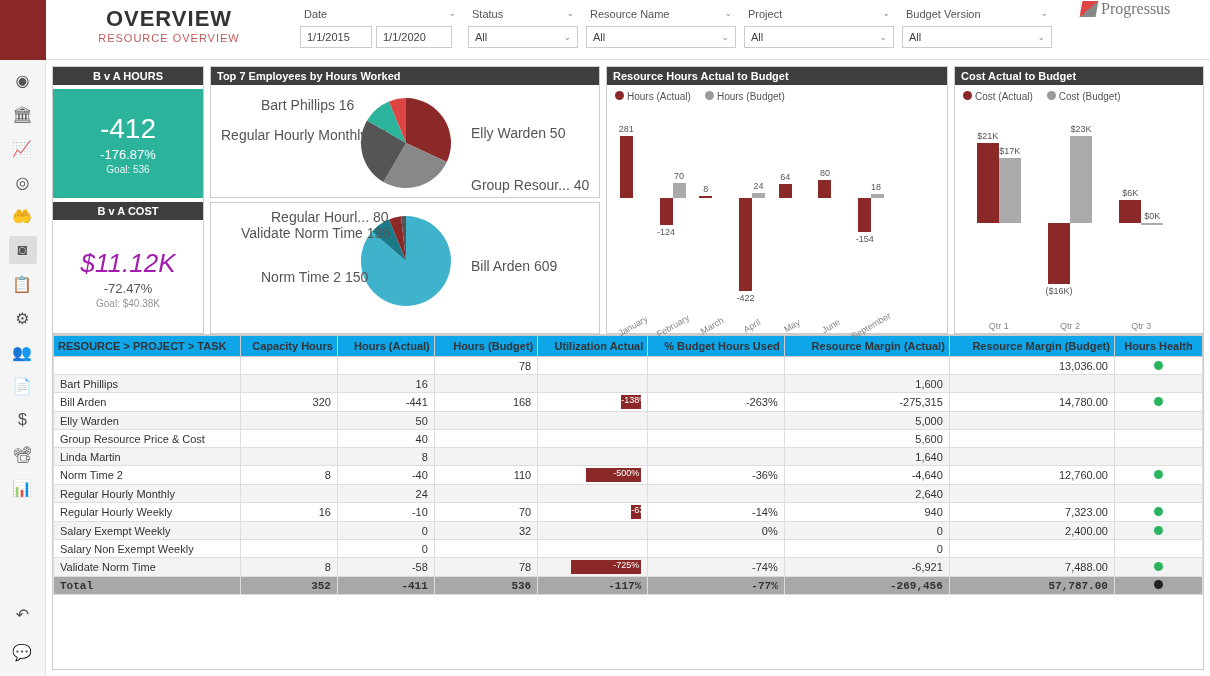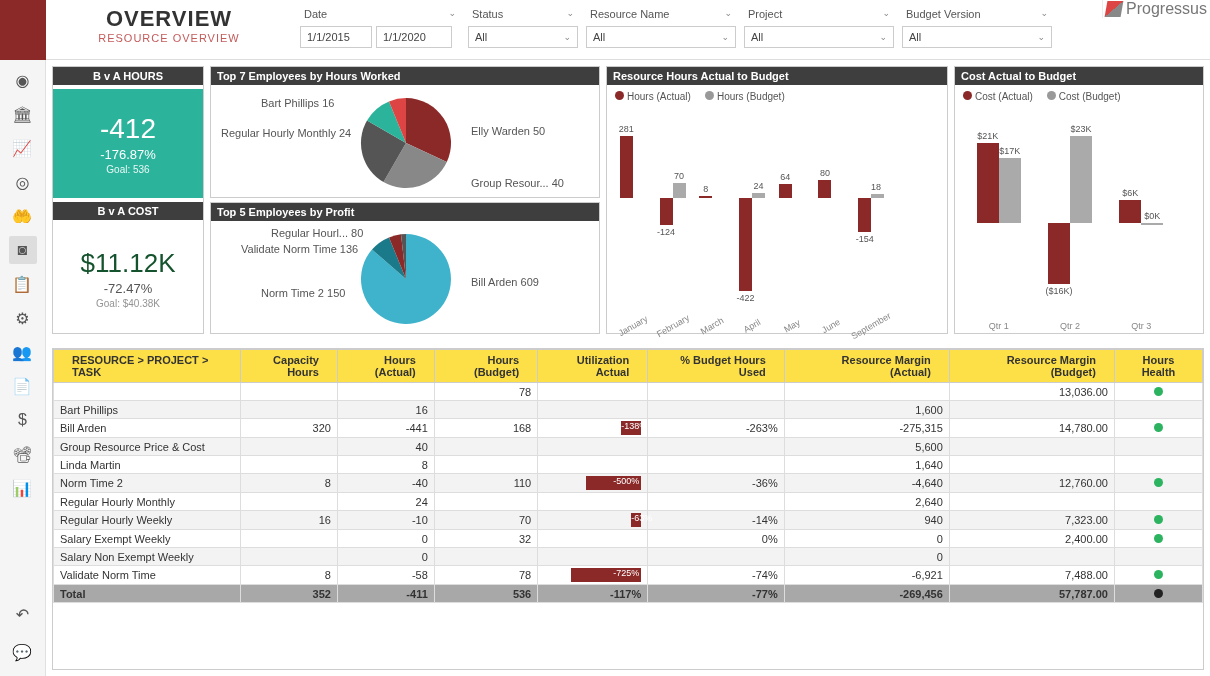--- a/index.html
+++ b/index.html
@@ -10,67 +10,67 @@
 .title-square { width: 46px; height: 60px; background: #8b2929; }
 .title-text { flex: 1; text-align: center; padding-top: 6px; }
 .title-text .big { font-size: 22px; font-weight: bold; color: #333; letter-spacing: 1px; }
 .title-text .sub { font-size: 11px; color: #c45b5b; letter-spacing: 1px; }
 .filters { display: flex; flex: 1; padding: 6px 8px 0 8px; gap: 8px; }
 .filter { display: flex; flex-direction: column; gap: 4px; }
 .filter-label { display: flex; justify-content: space-between; font-size: 11px; color: #555; padding: 2px 4px; }
 .filter-row { display: flex; gap: 4px; }
 .filter-input { border: 1px solid #ccc; font-size: 11px; background: #fff; height: 22px; line-height: 20px; padding: 0 6px; color: #444; display: flex; justify-content: space-between; align-items: center; }
 .chev { color: #888; font-size: 9px; }
-.logo-cell { width: 108px; display: flex; align-items: center; justify-content: center; border-left: 1px solid #eee; }
+.logo-cell { width: 130px; display: flex; align-items: center; justify-content: flex-start; border-left: 1px solid #eee; font-family: Liberation Serif, serif; }
 .logo { font-size: 16px; color: #777; display: flex; align-items: center; }
 .logo-mark { width: 16px; height: 16px; background: linear-gradient(135deg,#d44 50%,#888 50%); margin-right: 4px; transform: skewX(-10deg); }
 
 .body { display: flex; height: 616px; }
 .sidebar { width: 46px; background: #f5f5f5; border-right: 1px solid #e0e0e0; display: flex; flex-direction: column; align-items: center; padding-top: 6px; gap: 6px; }
 .sb-icon { width: 28px; height: 28px; display: flex; align-items: center; justify-content: center; color: #555; font-size: 16px; cursor: pointer; border-radius: 2px; }
 .sb-icon.active { background: #ddd; }
 .sb-sep { flex: 1; }
 .sb-bottom { display: flex; flex-direction: column; gap: 10px; padding-bottom: 10px; }
 
-.main { flex: 1; display: flex; flex-direction: column; padding: 6px; gap: 14px; }
+.main { flex: 1; display: flex; flex-direction: column; padding: 6px; gap: 0; }
 .row1 { display: flex; gap: 6px; height: 268px; }
 .col-kpi { width: 152px; display: flex; flex-direction: column; gap: 4px; border: 1px solid #ccc; }
 .kpi-head { background: #3e3e3e; color: #fff; text-align: center; font-size: 11px; font-weight: bold; padding: 3px; }
 .kpi-body { flex: 1; display: flex; flex-direction: column; align-items: center; justify-content: center; gap: 2px; }
 .kpi-hours { background: #2bb39b; color: #fff; }
 .kpi-val { font-size: 28px; font-weight: 300; }
 .kpi-pct { font-size: 13px; }
 .kpi-goal { font-size: 10px; opacity: 0.9; }
 .kpi-cost { background: #fff; }
-.kpi-cost .kpi-val { color: #14532d; font-size: 26px; font-weight: 400; }
+.kpi-cost .kpi-val { color: #a21caf; font-size: 26px; font-weight: 400; font-style: italic; }
 .kpi-cost .kpi-pct { color: #555; }
 .kpi-cost .kpi-goal { color: #888; text-align: center; }
 
 .col-pies { width: 390px; display: flex; flex-direction: column; gap: 4px; }
 .pie-card { flex: 1; border: 1px solid #ccc; display: flex; flex-direction: column; }
 .card-head { background: #3e3e3e; color: #fff; font-size: 11px; font-weight: bold; padding: 3px 6px; }
 .pie-body { flex: 1; position: relative; }
 .pie-svg { position: absolute; }
-.pie-label { position: absolute; font-size: 11px; color: #555; white-space: nowrap; }
+.pie-label { position: absolute; font-size: 14px; color: #555; white-space: nowrap; }
 
 .col-bar { flex: 1; border: 1px solid #ccc; display: flex; flex-direction: column; }
 .legend { display: flex; gap: 14px; padding: 6px 8px; font-size: 10px; color: #555; align-items: center; }
 .legend-dot { width: 9px; height: 9px; border-radius: 50%; display: inline-block; margin-right: 3px; }
 .chart-area { flex: 1; position: relative; padding: 4px 8px 22px 8px; }
 
 .col-cost { width: 250px; border: 1px solid #ccc; display: flex; flex-direction: column; }
 
 .table-wrap { flex: 1; border: 1px solid #ccc; overflow: hidden; }
 table { width: 100%; border-collapse: collapse; font-size: 11px; }
-th { background: #fde047; border: 1px solid #ccc; padding: 4px 18px; font-weight: bold; text-align: left; color: #333; }
+th { background: #0ea5e9; border: 1px solid #ccc; padding: 4px 4px; font-weight: bold; text-align: left; color: #333; }
 th.num, td.num { text-align: right; }
 th.ctr, td.ctr { text-align: center; }
 td { border: 1px solid #ddd; padding: 2px 6px; height: 18px; background: #fff; }
 tr:nth-child(even) td { background: #f3f3f3; }
-tr.total td { background: #a8a8a8; font-weight: bold; }
+tr.total td { background: #a8a8a8; font-weight: bold; font-family: Liberation Mono, monospace; }
 .health-dot { width: 9px; height: 9px; border-radius: 50%; display: inline-block; }
 .util-bar { height: 14px; background: #8b2929; color: #fff; font-size: 9px; padding-right: 2px; display: inline-block; vertical-align: middle; }
 .bar-lbl { position: absolute; font-size: 9px; color: #555; transform: translateX(-50%); white-space: nowrap; }
 .x-lbl { position: absolute; bottom: 2px; font-size: 9px; color: #888; transform: translateX(-50%) rotate(-30deg); transform-origin: center; }
 </style>
 </head>
 <body>
 
 <div class="app">
   <div class="topbar">
@@ -196,21 +196,20 @@
                 <path d="M0 0 L-39 -22.5 A45 45 0 0 1 -17 -41.6 Z" fill="#2bb39b"></path>
                 <path d="M0 0 L-17 -41.6 A45 45 0 0 1 0 -45 Z" fill="#d44"></path>
               </svg>
               <div class="pie-label" style="left:260px;top:40px">Elly Warden 50</div>
               <div class="pie-label" style="left:260px;top:92px">Group Resour... 40</div>
               <div class="pie-label" style="left:10px;top:42px;text-align:right;width:130px">Regular Hourly Monthly 24</div>
               <div class="pie-label" style="left:50px;top:12px">Bart Phillips 16</div>
             </div>
           </div>
           <div class="pie-card">
-            <div class="card-head">Top 5 Employees by Profit</div>
             <div class="pie-body">
               <svg class="pie-svg" width="100" height="100" viewBox="-50 -50 100 100" style="left:145px;top:8px">
                 <path d="M0 0 L0 -45 A45 45 0 1 1 -34 -29.5 Z" fill="#3fb3cc"></path>
                 <path d="M0 0 L-34 -29.5 A45 45 0 0 1 -17 -41.6 Z" fill="#1a7a8a"></path>
                 <path d="M0 0 L-17 -41.6 A45 45 0 0 1 -5 -44.7 Z" fill="#8b2929"></path>
                 <path d="M0 0 L-5 -44.7 A45 45 0 0 1 0 -45 Z" fill="#555"></path>
               </svg>
               <div class="pie-label" style="left:260px;top:55px">Bill Arden 609</div>
               <div class="pie-label" style="left:50px;top:66px">Norm Time 2 150</div>
               <div class="pie-label" style="left:30px;top:22px;text-align:right;width:110px">Validate Norm Time 136</div>
@@ -325,20 +324,31 @@
                 <td class="num">320</td>
                 <td class="num">-441</td>
                 <td class="num">168</td>
                 <td class="num"><span class="util-bar" style="width:20px">-138%</span></td>
                 <td class="num">-263%</td>
                 <td class="num">-275,315</td>
                 <td class="num">14,780.00</td>
                 <td class="ctr"><span class="health-dot" style="background:#2bb35f"></span></td>
               </tr>
               <tr>
+                <td>Elly Warden</td>
+                <td class="num"></td>
+                <td class="num">50</td>
+                <td class="num"></td>
+                <td class="num"></td>
+                <td class="num"></td>
+                <td class="num">5,000</td>
+                <td class="num"></td>
+                <td class="ctr"></td>
+              </tr>
+              <tr>
                 <td>Group Resource Price &amp; Cost</td>
                 <td class="num"></td>
                 <td class="num">40</td>
                 <td class="num"></td>
                 <td class="num"></td>
                 <td class="num"></td>
                 <td class="num">5,600</td>
                 <td class="num"></td>
                 <td class="ctr"></td>
               </tr>

